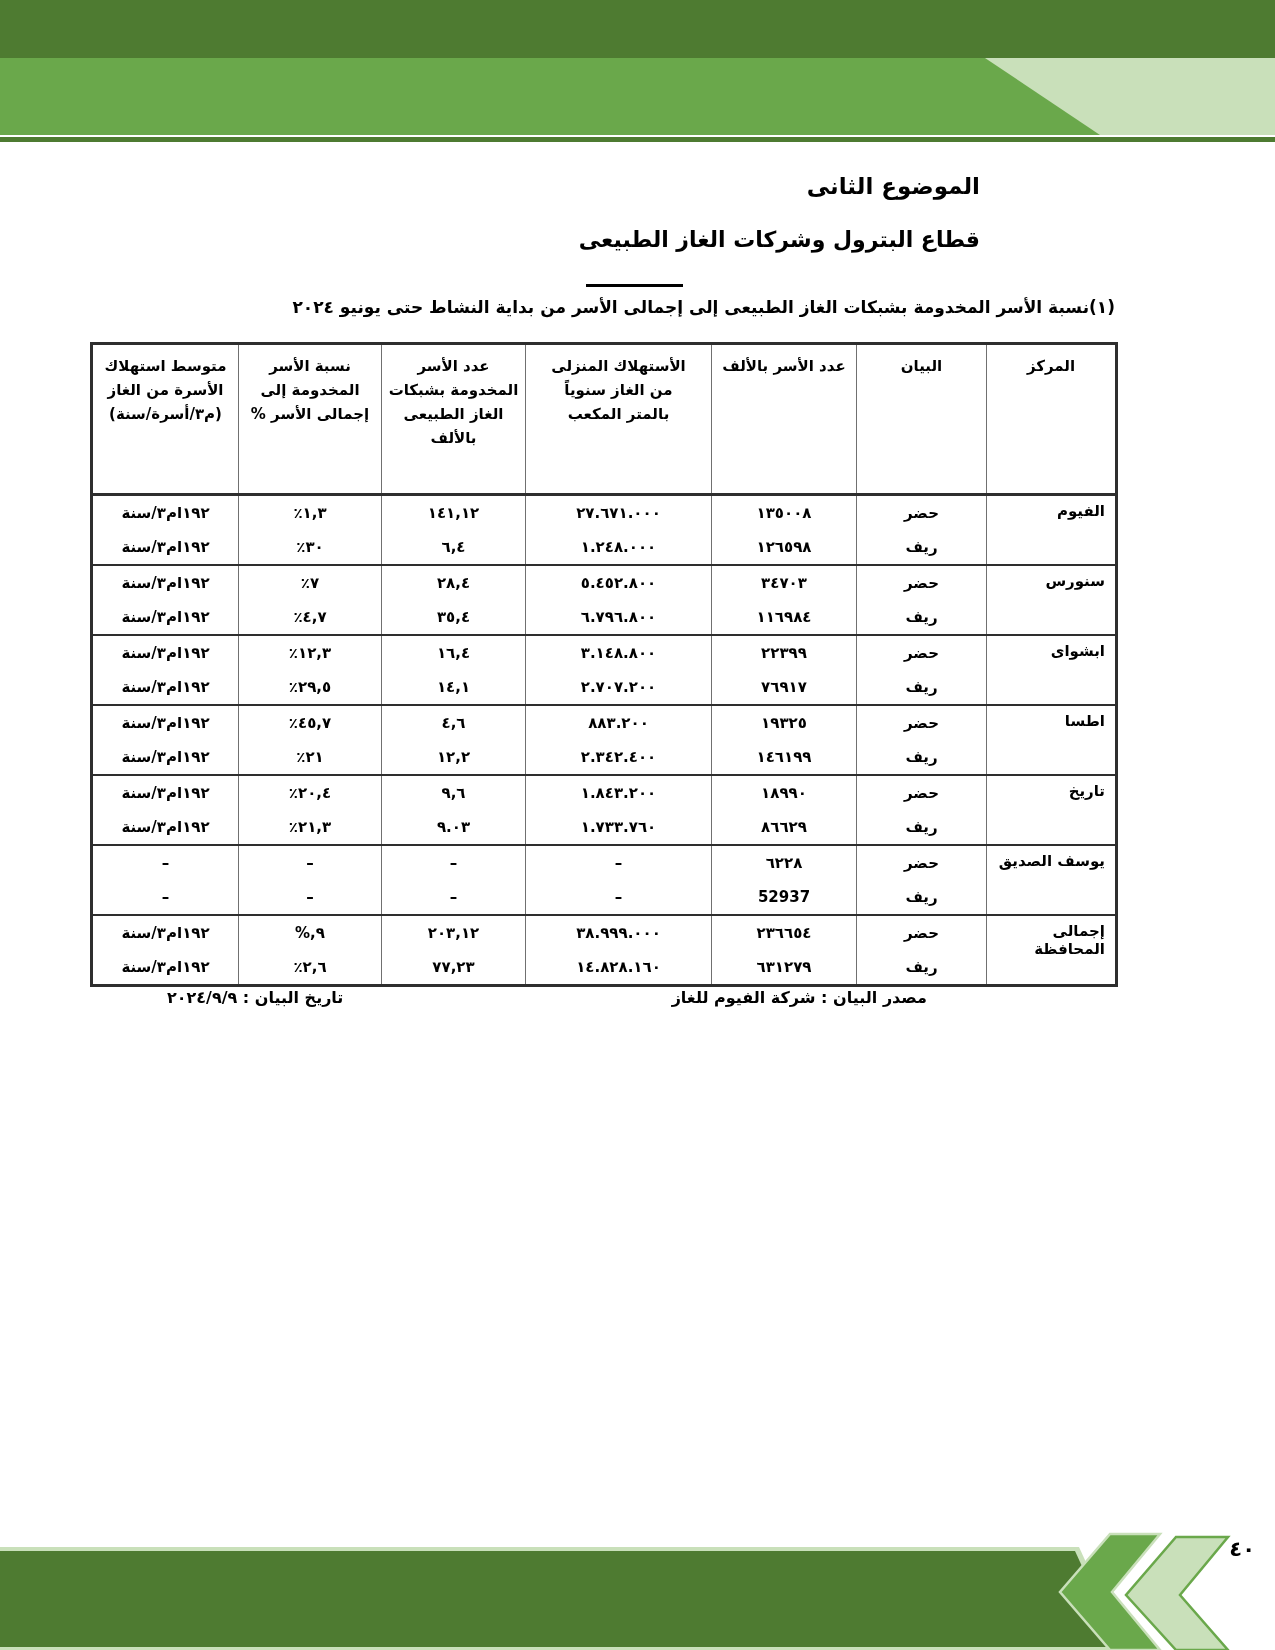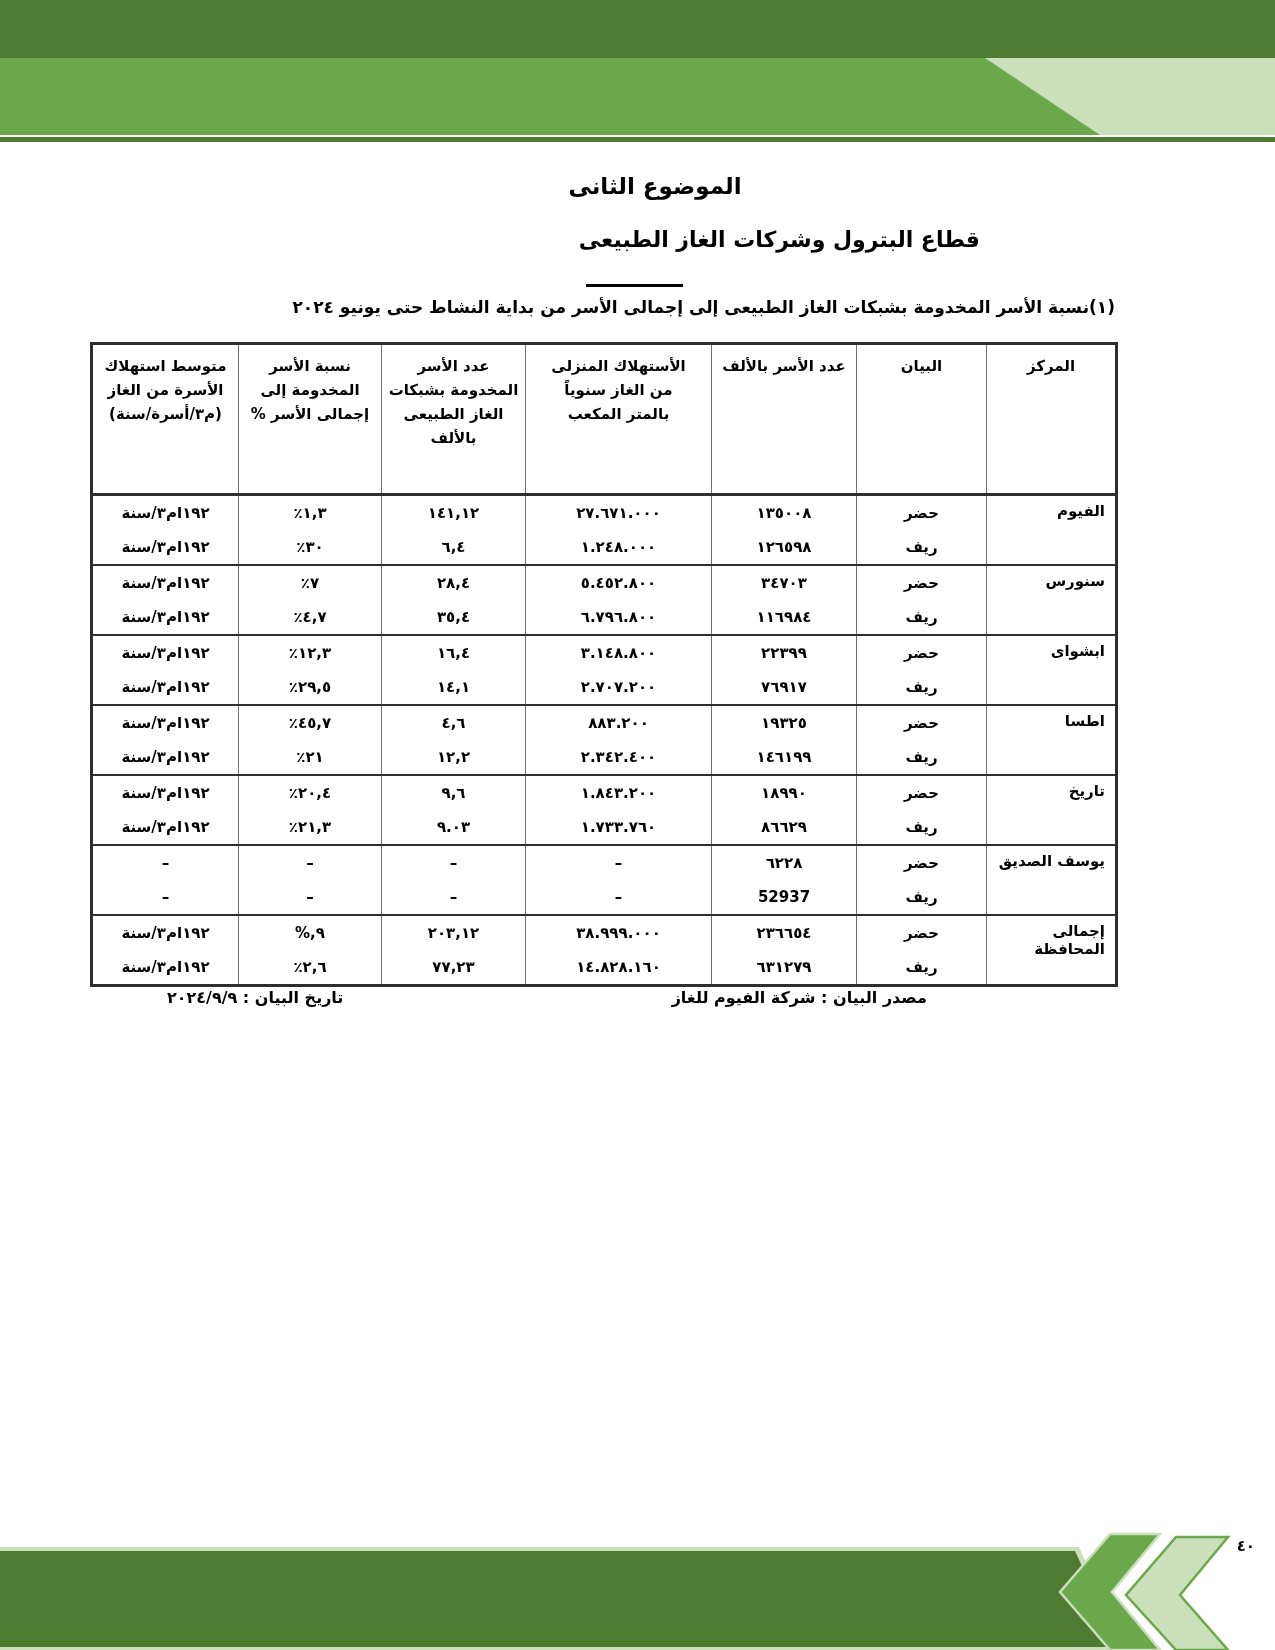--- a/index.html
+++ b/index.html
@@ -7,21 +7,21 @@
     position:relative;width:1275px;height:1650px;background:#ffffff;overflow:hidden;
     font-family:"DejaVu Sans","Liberation Sans",sans-serif;font-weight:bold;color:#000;
   }
   
   .hdr-dark{position:absolute;left:0;top:0;width:1275px;height:58px;background:var(--dark-green,#4e7b31);}
   .hdr-light{position:absolute;left:0;top:58px;width:1275px;height:77px;background:var(--light-green,#c9e0ba);}
   .hdr-mid{position:absolute;left:0;top:58px;width:1275px;height:77px;background:var(--mid-green,#6aa84b);
     clip-path:polygon(0 0,985px 0,1100px 77px,0 77px);}
   .hdr-strip{position:absolute;left:0;top:137px;width:1275px;height:5px;background:var(--dark-green,#4e7b31);}
   
-  .title{position:absolute;left:330px;top:173px;width:650px;text-align:center;font-size:23px;direction:rtl;}
+  .title{position:absolute;left:330px;top:173px;width:650px;text-align:right;font-size:23px;direction:rtl;}
   .subtitle{position:absolute;left:330px;top:227px;width:650px;text-align:right;font-size:22px;direction:rtl;}
   .title-rule{position:absolute;left:586px;top:284px;width:97px;height:3px;background:#000;}
   .caption{position:absolute;top:297px;right:160px;font-size:17px;direction:rtl;white-space:nowrap;}
   
   table.doc-table{
     position:absolute;left:90px;top:342px;width:1025px;direction:rtl;
     border-collapse:collapse;table-layout:fixed;
     border:3px solid var(--border-dark,#2e2e2e);
     font-size:15px;font-weight:bold;
   }
@@ -38,21 +38,21 @@
   .doc-table td{height:34px;vertical-align:middle;}
   .doc-table tr.gs td{border-top:2px solid var(--border-dark,#2e2e2e);}
   .doc-table td.c-center{
     vertical-align:top;text-align:right;padding:6px 10px 0 8px;
   }
   
   .src-note{position:absolute;top:988px;right:348px;font-size:16px;direction:rtl;white-space:nowrap;}
   .date-note{position:absolute;top:988px;left:167px;font-size:16px;direction:rtl;white-space:nowrap;}
   
   .deco{position:absolute;left:0;top:1520px;}
-  .page-num{position:absolute;top:1537px;right:20px;font-size:15px;direction:rtl;}
+  .page-num{position:absolute;top:1537px;right:20px;font-size:21px;direction:rtl;}
 </style>
 </head>
 <body>
 
 <div class="page">
 
   <div class="hdr-dark"></div>
   <div class="hdr-light"></div>
   <div class="hdr-mid"></div>
   <div class="hdr-strip"></div>

